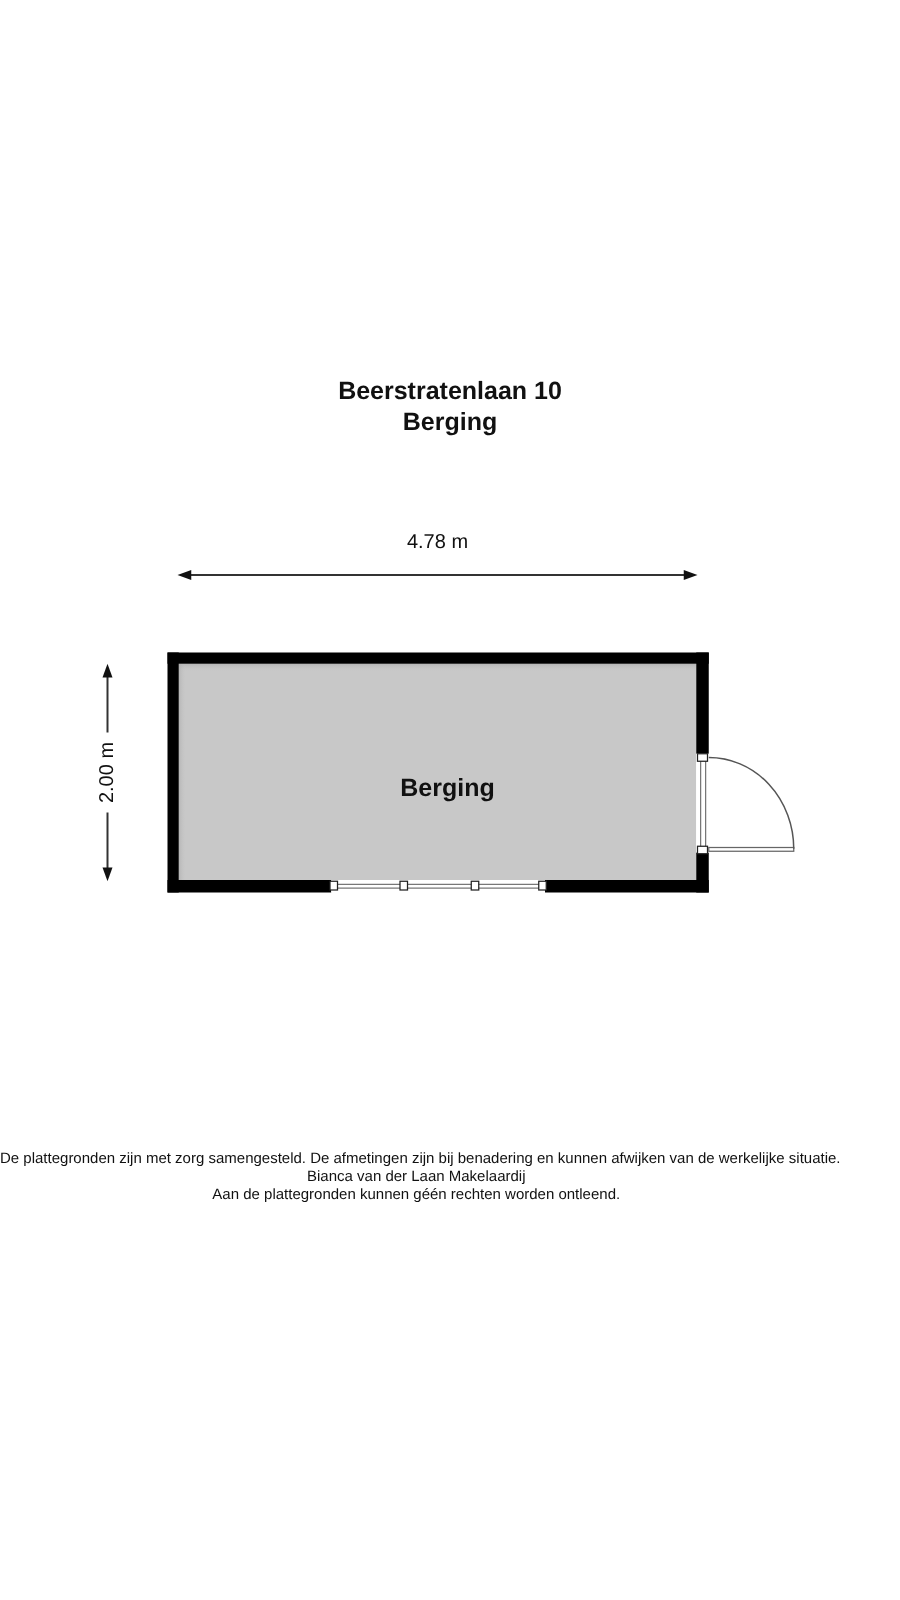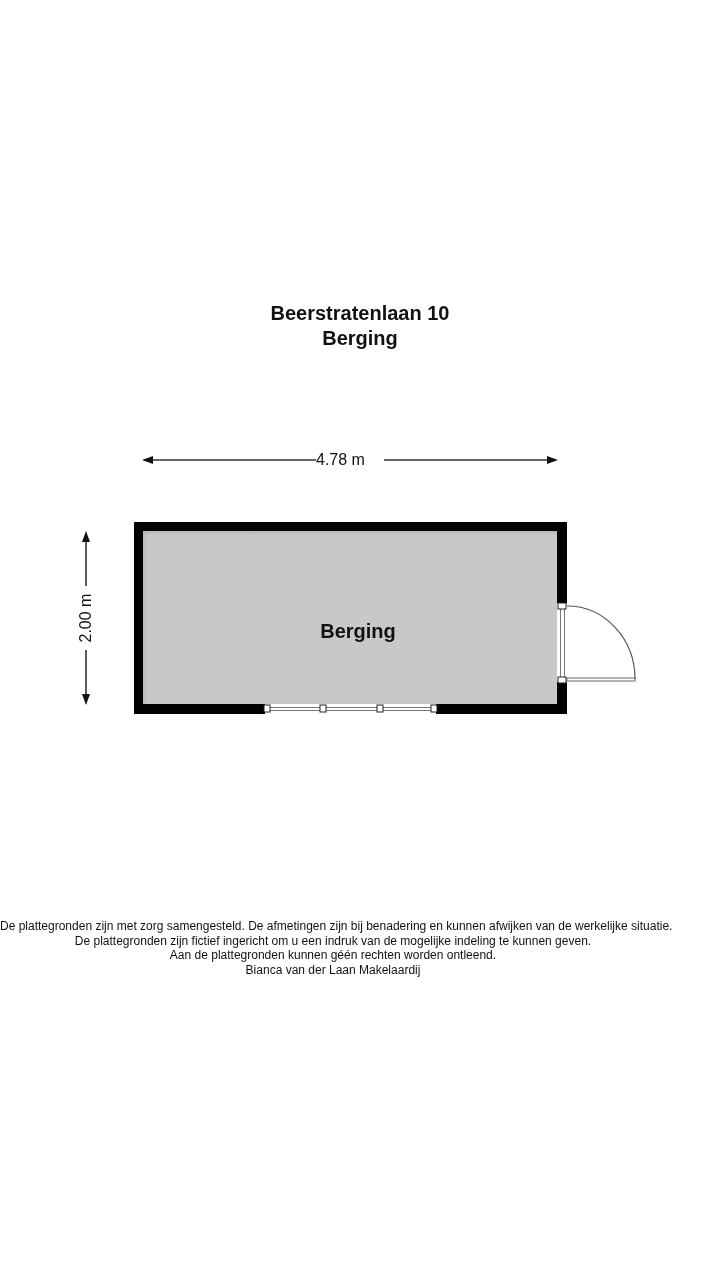--- a/index.html
+++ b/index.html
@@ -8,21 +8,21 @@
     font-family: "Liberation Sans", sans-serif; color: #111;
   }
   .title {
     position: absolute; left: 0; width: 720px; text-align: center;
     font-weight: bold; font-size: 20px; line-height: 24px; color: #111;
   }
   .title.l1 { top: 301px; }
   .title.l2 { top: 326px; }
   svg.plan { position: absolute; left: 0; top: 0; }
   .dim-label-h {
-    position: absolute; top: 450px; left: 316px; width: 68px; text-align: left;
+    position: absolute; top: 424px; left: 316px; width: 68px; text-align: center;
     font-size: 16px; line-height: 20px; background: #fff; color: #111;
   }
   .dim-label-v {
     position: absolute; left: 54px; top: 608px; width: 64px; height: 20px; text-align: center;
     font-size: 16px; line-height: 20px; background: #fff; color: #111;
     transform: rotate(-90deg); transform-origin: center center;
   }
   .room-label {
     position: absolute; left: 290px; top: 619px; width: 136px; text-align: center;
     font-weight: bold; font-size: 20px; line-height: 24px; color: #111;
@@ -107,16 +107,15 @@
   </g>
 </svg>
 
 <div class="dim-label-h">4.78 m</div>
 <div class="dim-label-v">2.00 m</div>
 
 <div class="room-label">Berging</div>
 
 <div class="disclaimer">
   <div>De plattegronden zijn met zorg samengesteld. De afmetingen zijn bij benadering en kunnen afwijken van de werkelijke situatie.</div>
-  <div>De plattegronden zijn fictief ingericht om u een indruk van de mogelijke indeling te kunnen geven.</div>
+  <div>Bianca van der Laan Makelaardij</div>
   <div>Aan de plattegronden kunnen géén rechten worden ontleend.</div>
-  <div>Bianca van der Laan Makelaardij</div>
 </div>
 
 </body></html>

